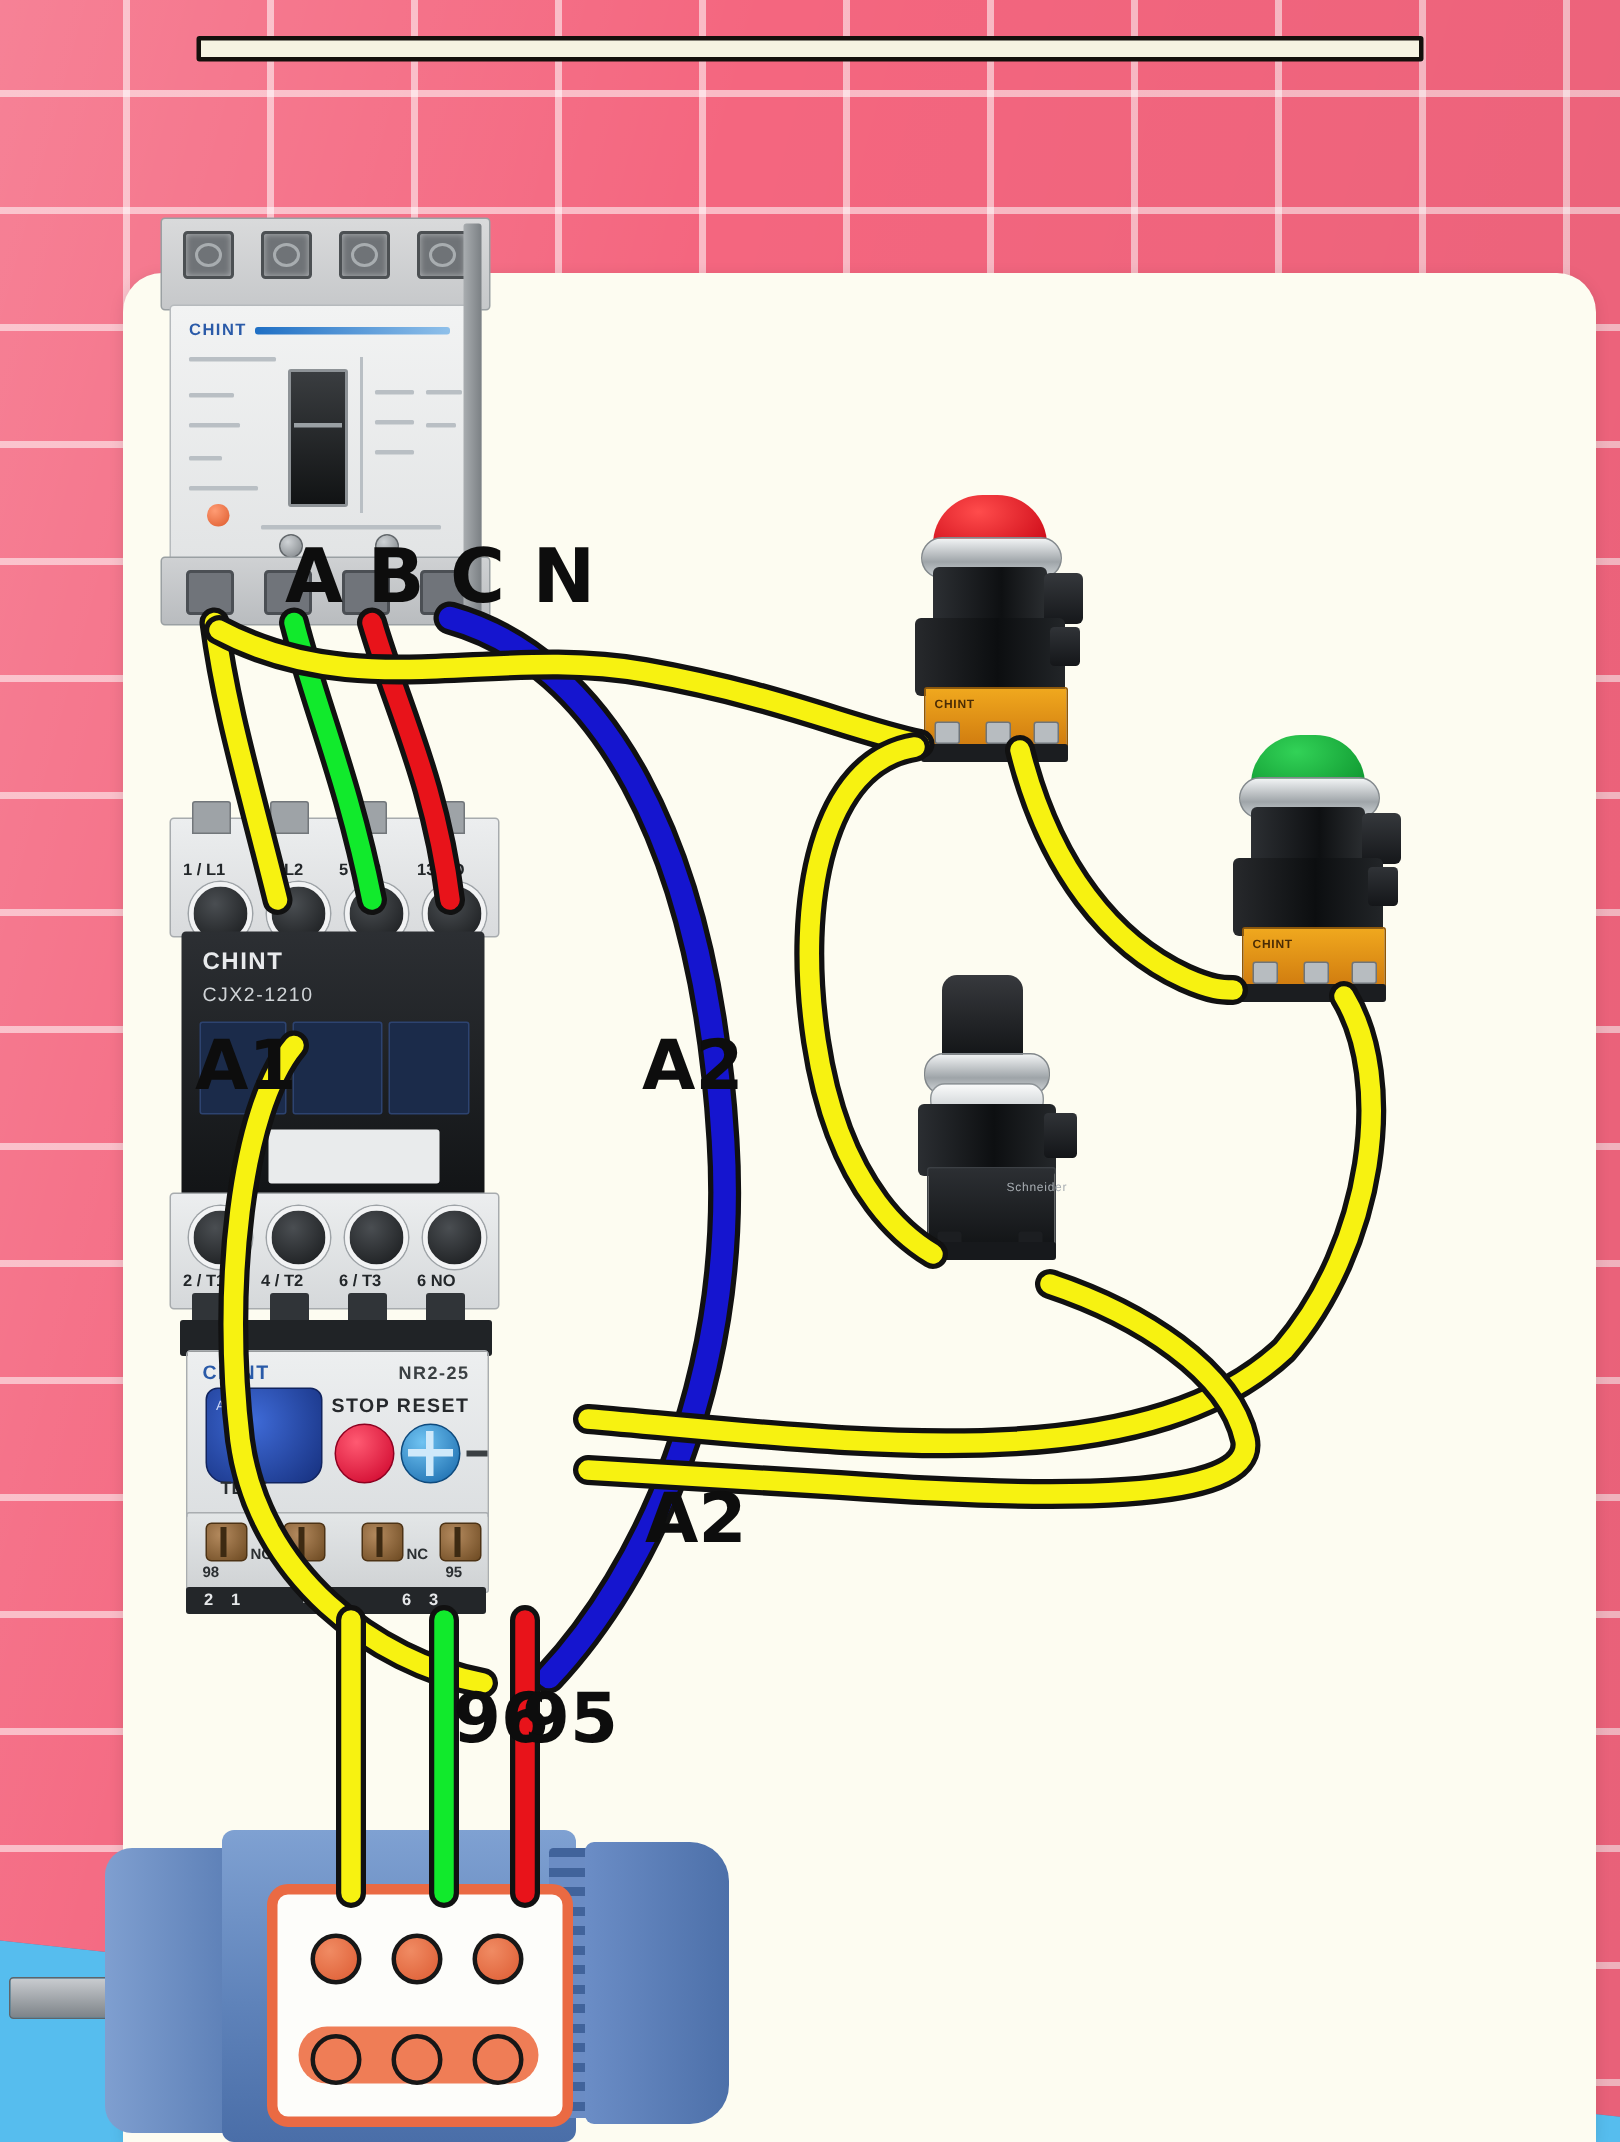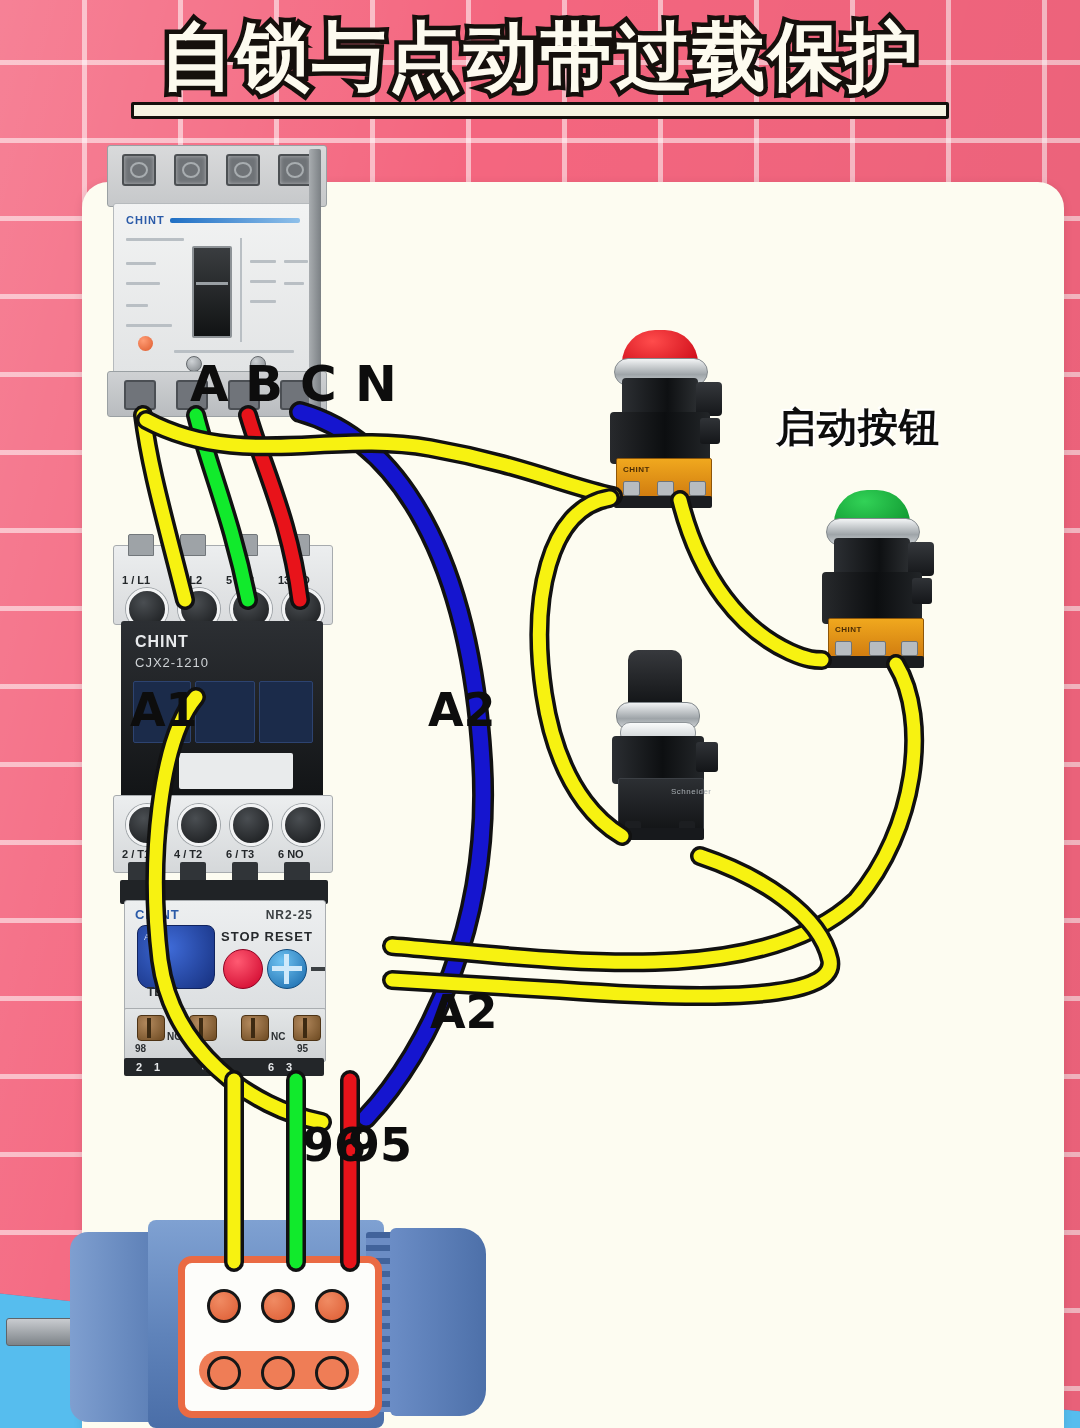--- a/index.html
+++ b/index.html
@@ -217,21 +217,20 @@
 <body>
 
 <div id="stage">
 
   <div class="bg-tile"></div>
   <div class="bg-shade"></div>
   <div class="bg-blue-edge"></div>
   <div class="bg-blue"></div>
 
   <div class="title-wrap">
-    <div class="title">自锁与点动带过载保护</div>
     <div class="title-underline"></div>
   </div>
 
   <div class="card"></div>
 
   <div class="dev breaker">
     <div class="brk-top">
       <div class="brk-screw" style="left:14px"></div>
       <div class="brk-screw" style="left:66px"></div>
       <div class="brk-screw" style="left:118px"></div>
@@ -387,21 +386,20 @@
     <div class="pb-base"></div>
     <div class="pb-ear2"></div>
     <div class="pb-blk">
       <div class="pb-blkprint">CHINT</div>
       <div class="pb-term" style="left:6px"></div>
       <div class="pb-term" style="left:40px"></div>
       <div class="pb-term" style="left:72px"></div>
     </div>
     <div class="pb-foot"></div>
   </div>
-  <div class="lbl lbl-cn" style="left:776px;top:400px;">启动按钮</div>
 
   <div class="sel">
     <div class="sl-knob"></div>
     <div class="sl-ring"></div>
     <div class="sl-ring2"></div>
     <div class="sl-body"></div>
     <div class="sl-ear"></div>
     <div class="sl-blk">
       <div class="sl-brand">Schneider</div>
       <div class="sl-term" style="left:6px"></div>

